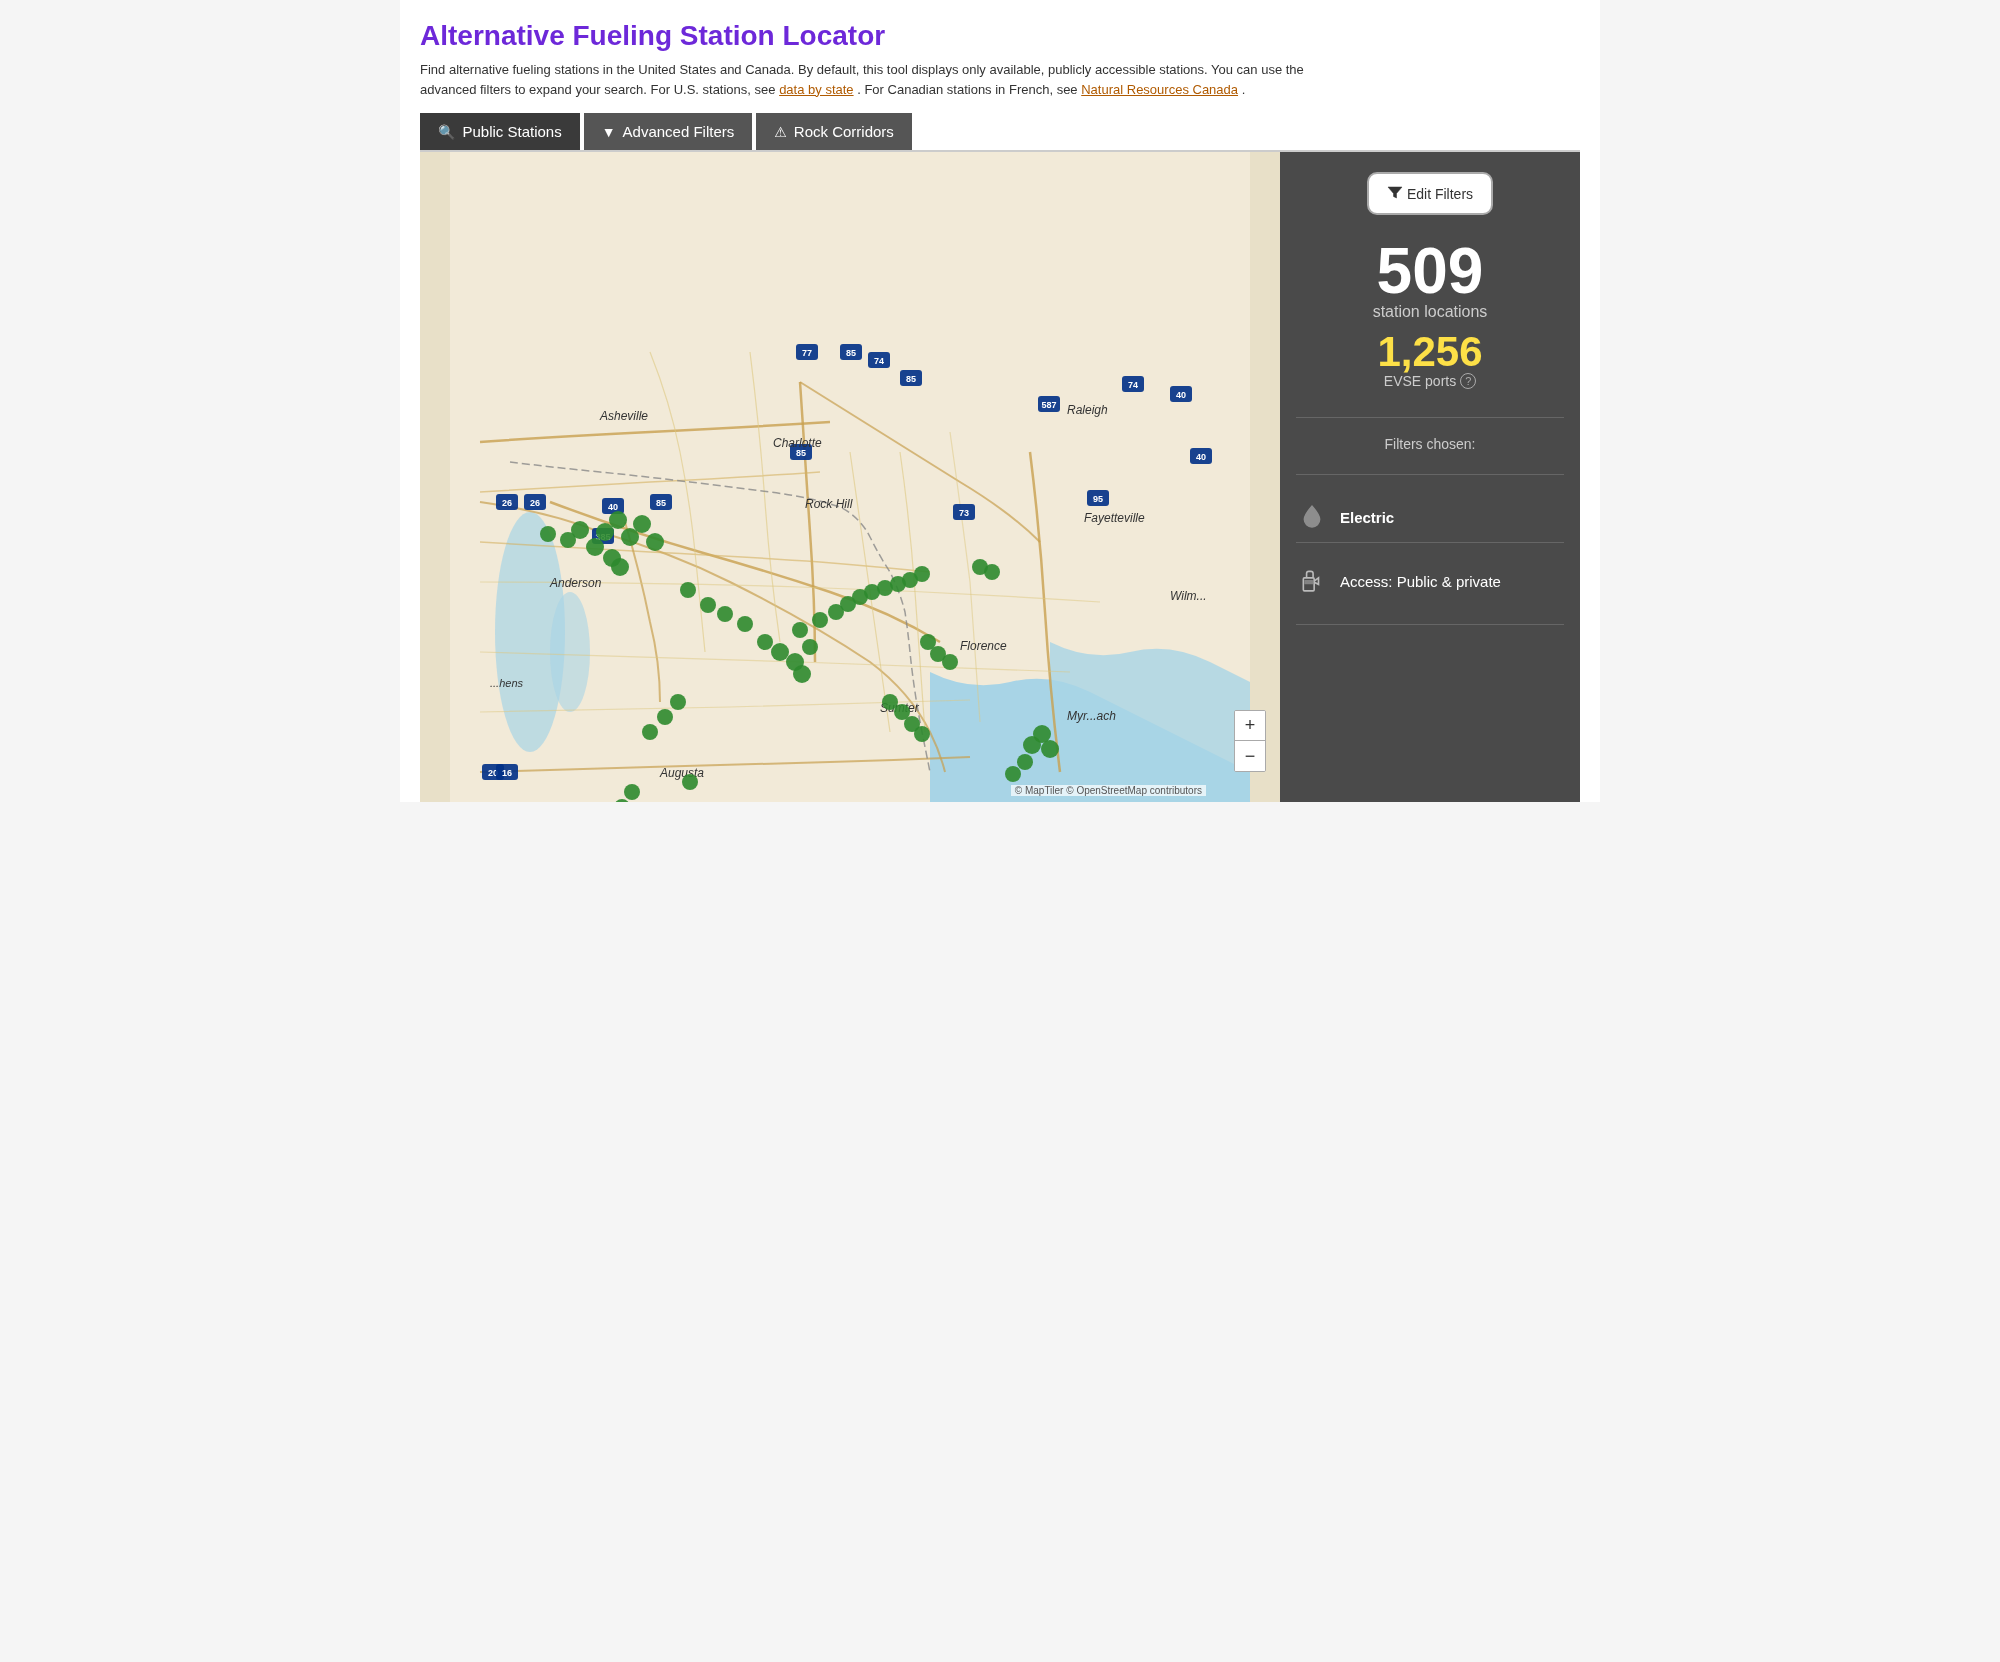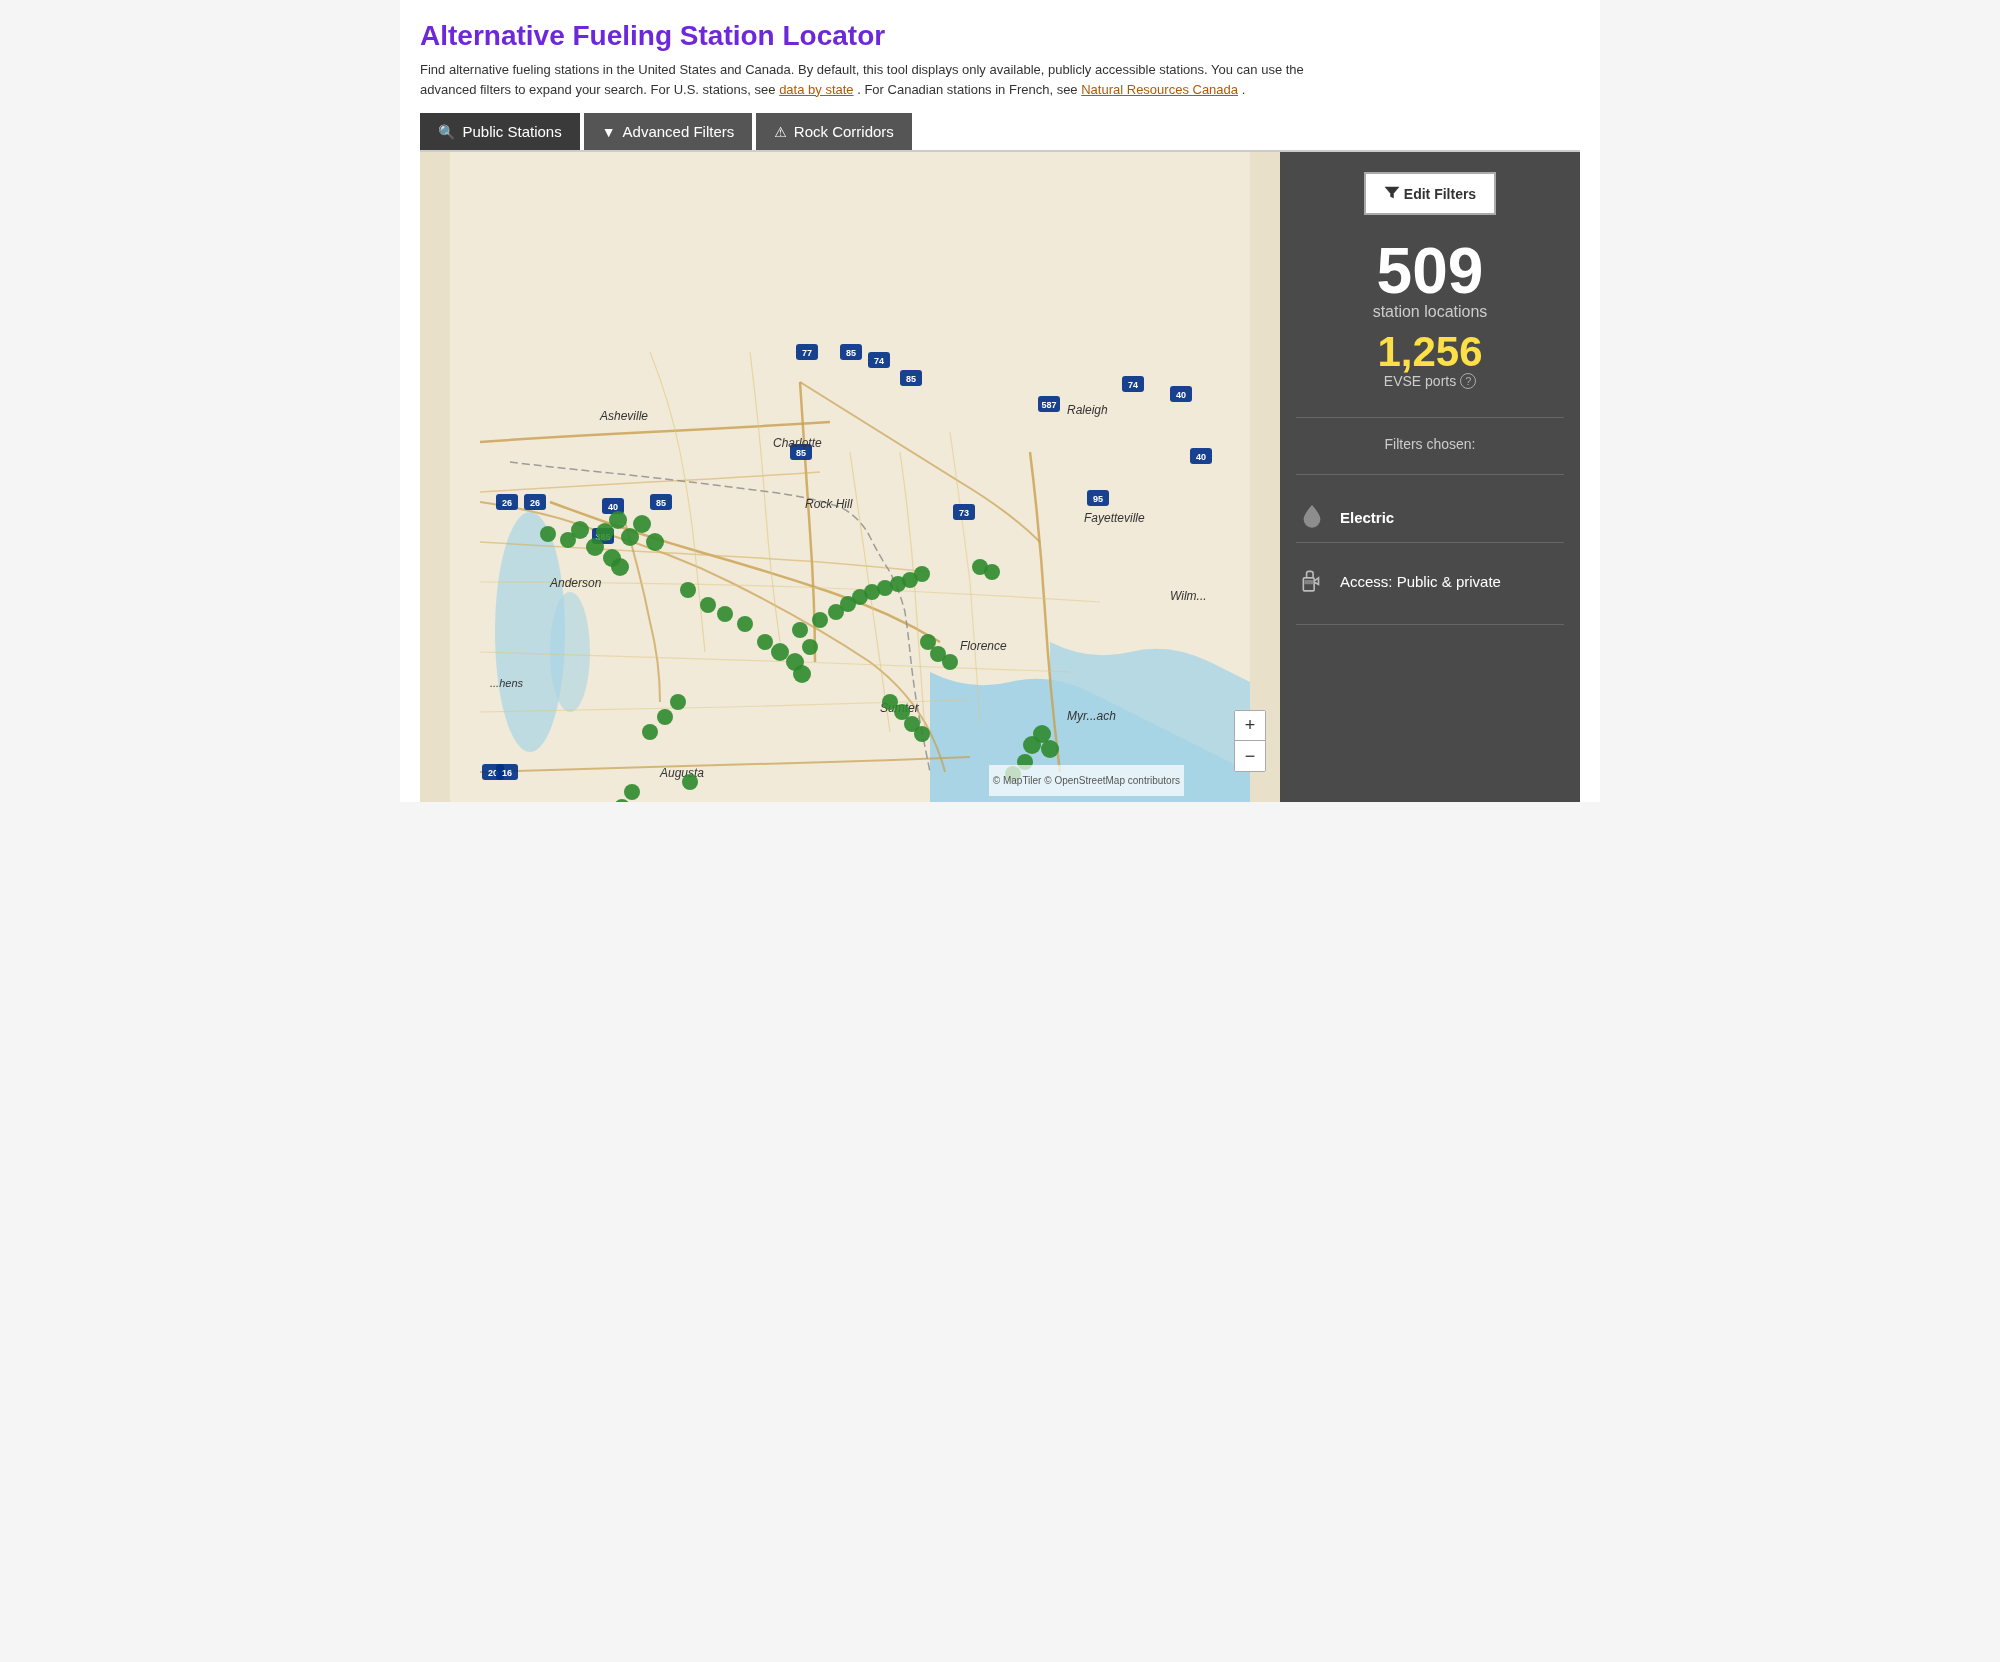--- a/index.html
+++ b/index.html
@@ -70,25 +70,25 @@
       overflow: hidden;
       background: #e8e0c8;
     }
     .map-svg {
       width: 100%;
       height: 100%;
     }
     .map-attribution {
       position: absolute;
       bottom: 6px;
-      right: 96px;
+      right: 74px;
       font-size: 10px;
       color: #555;
       background: rgba(255,255,255,0.7);
-      padding: 10px 4px;
+      padding: 0 4px;
     }
     .map-zoom-controls {
       position: absolute;
       bottom: 30px;
       right: 14px;
       display: flex;
       flex-direction: column;
       border: 1px solid #aaa;
       background: #fff;
       border-radius: 2px;
@@ -119,24 +119,24 @@
     }
     .edit-filters-btn {
       display: flex;
       align-items: center;
       gap: 4px;
       background: #fff;
       color: #333;
       border: 2px solid #aaa;
       padding: 10px 18px;
       font-size: 14px;
-      font-weight: bold;
+      font-weight: normal;
       cursor: pointer;
       align-self: center;
-      border-radius: 0;
+      border-radius: 10px;
     }
     .stats-block {
       text-align: center;
       padding: 10px 0;
     }
     .stat-number-large {
       font-size: 64px;
       font-weight: bold;
       color: #fff;
       line-height: 1;

